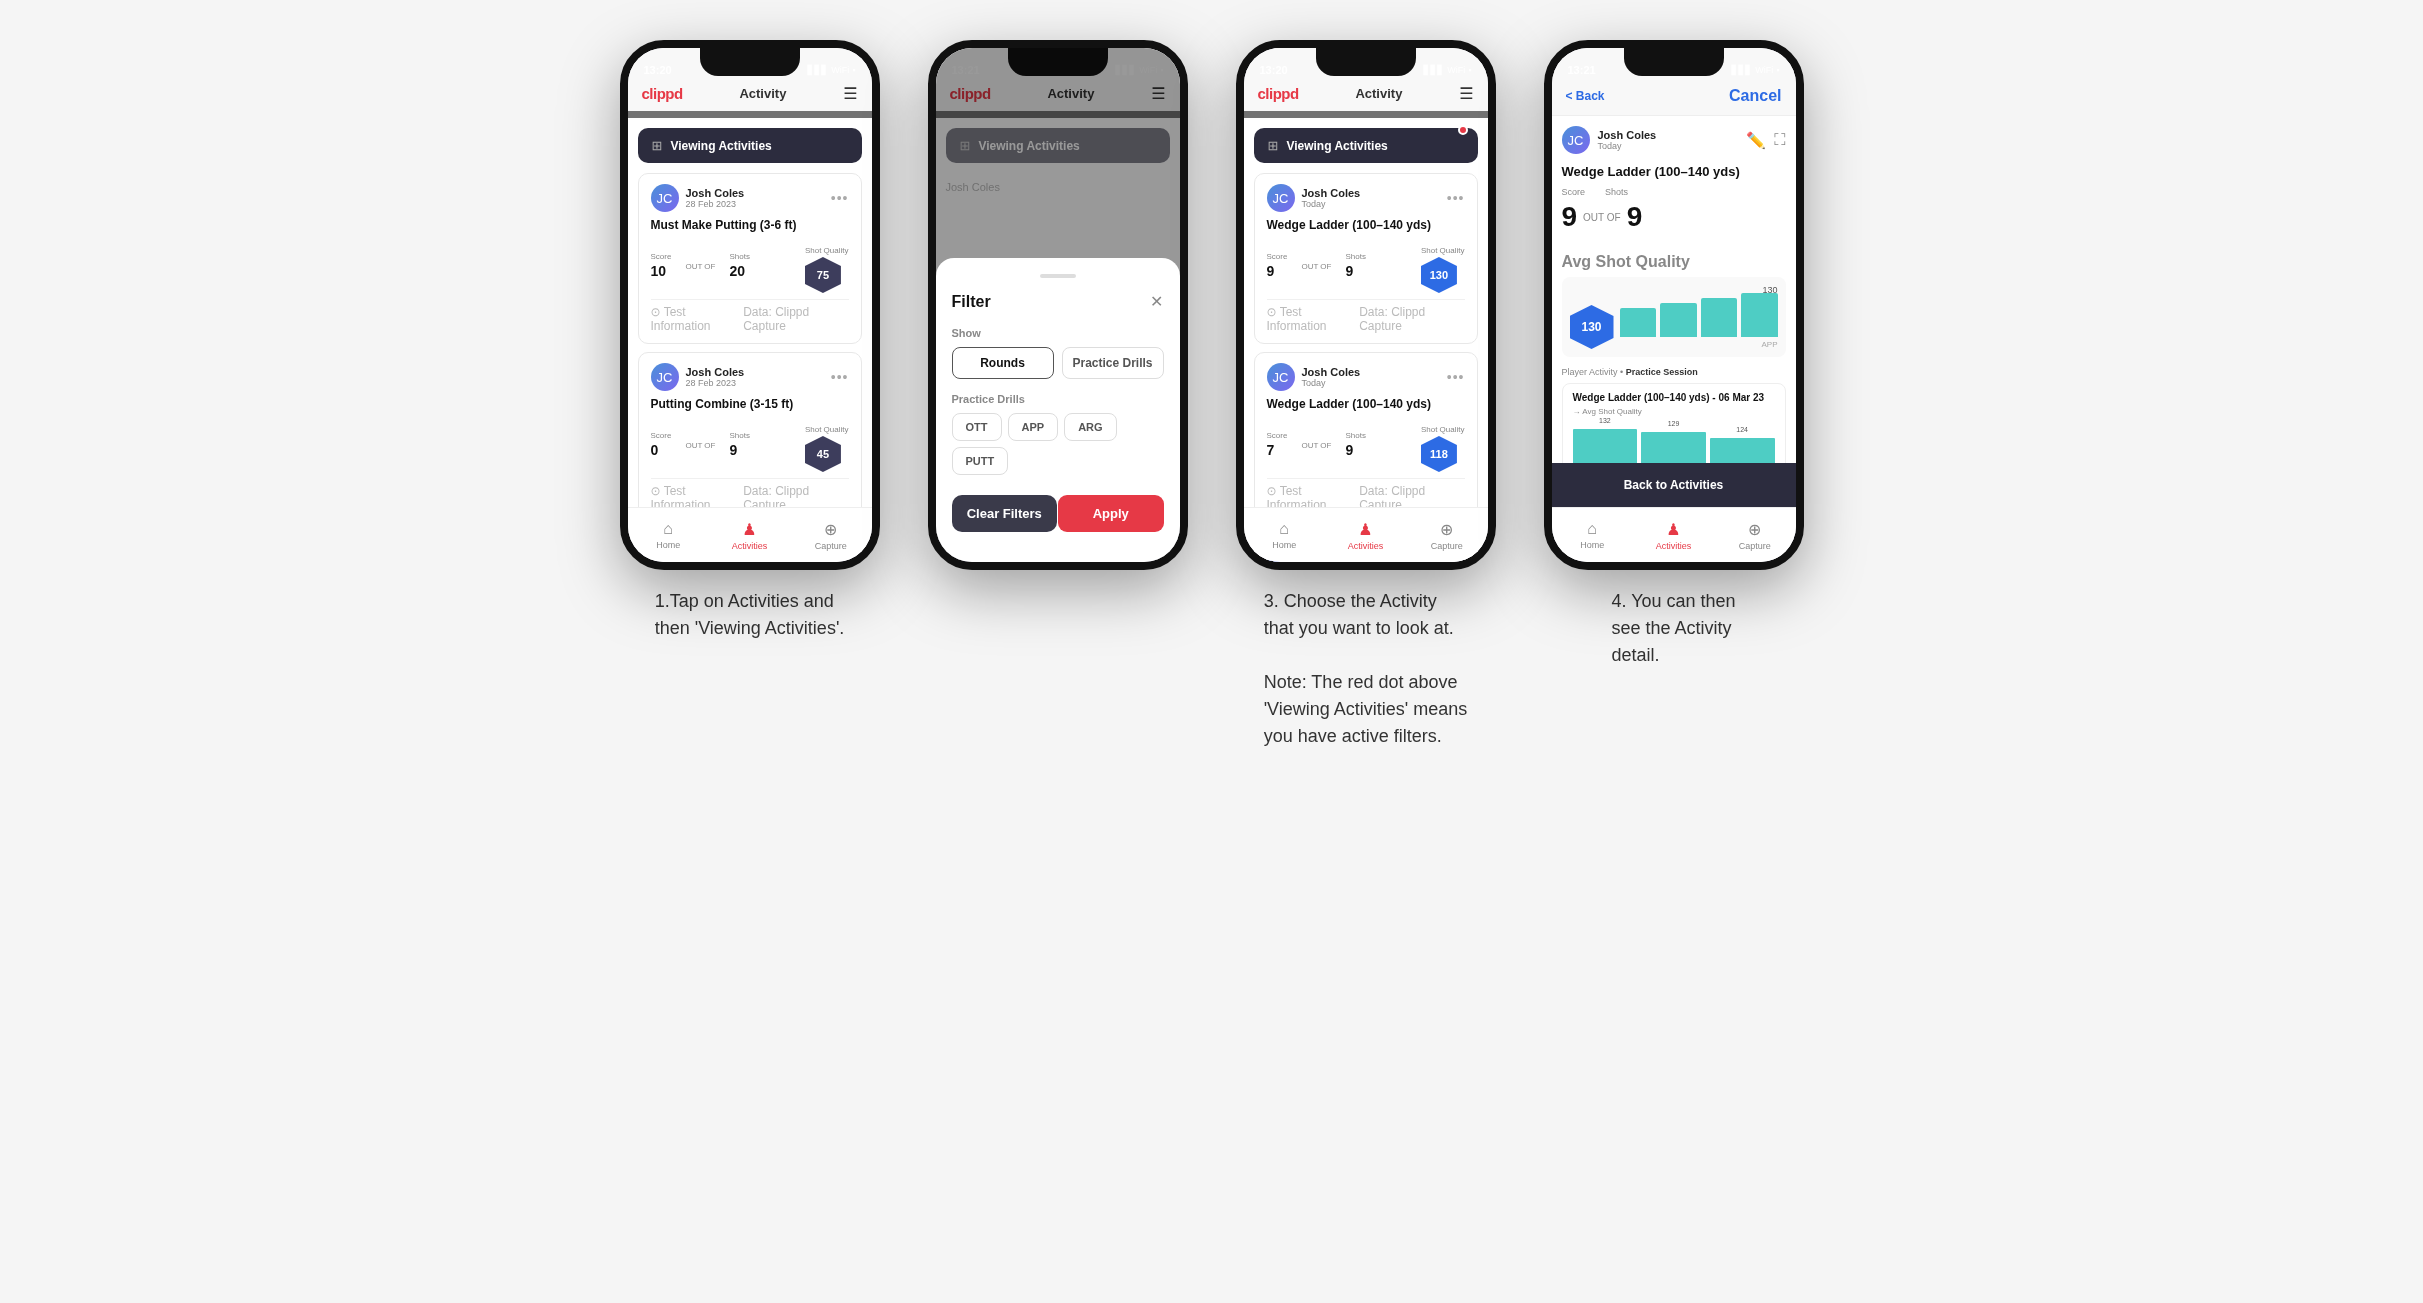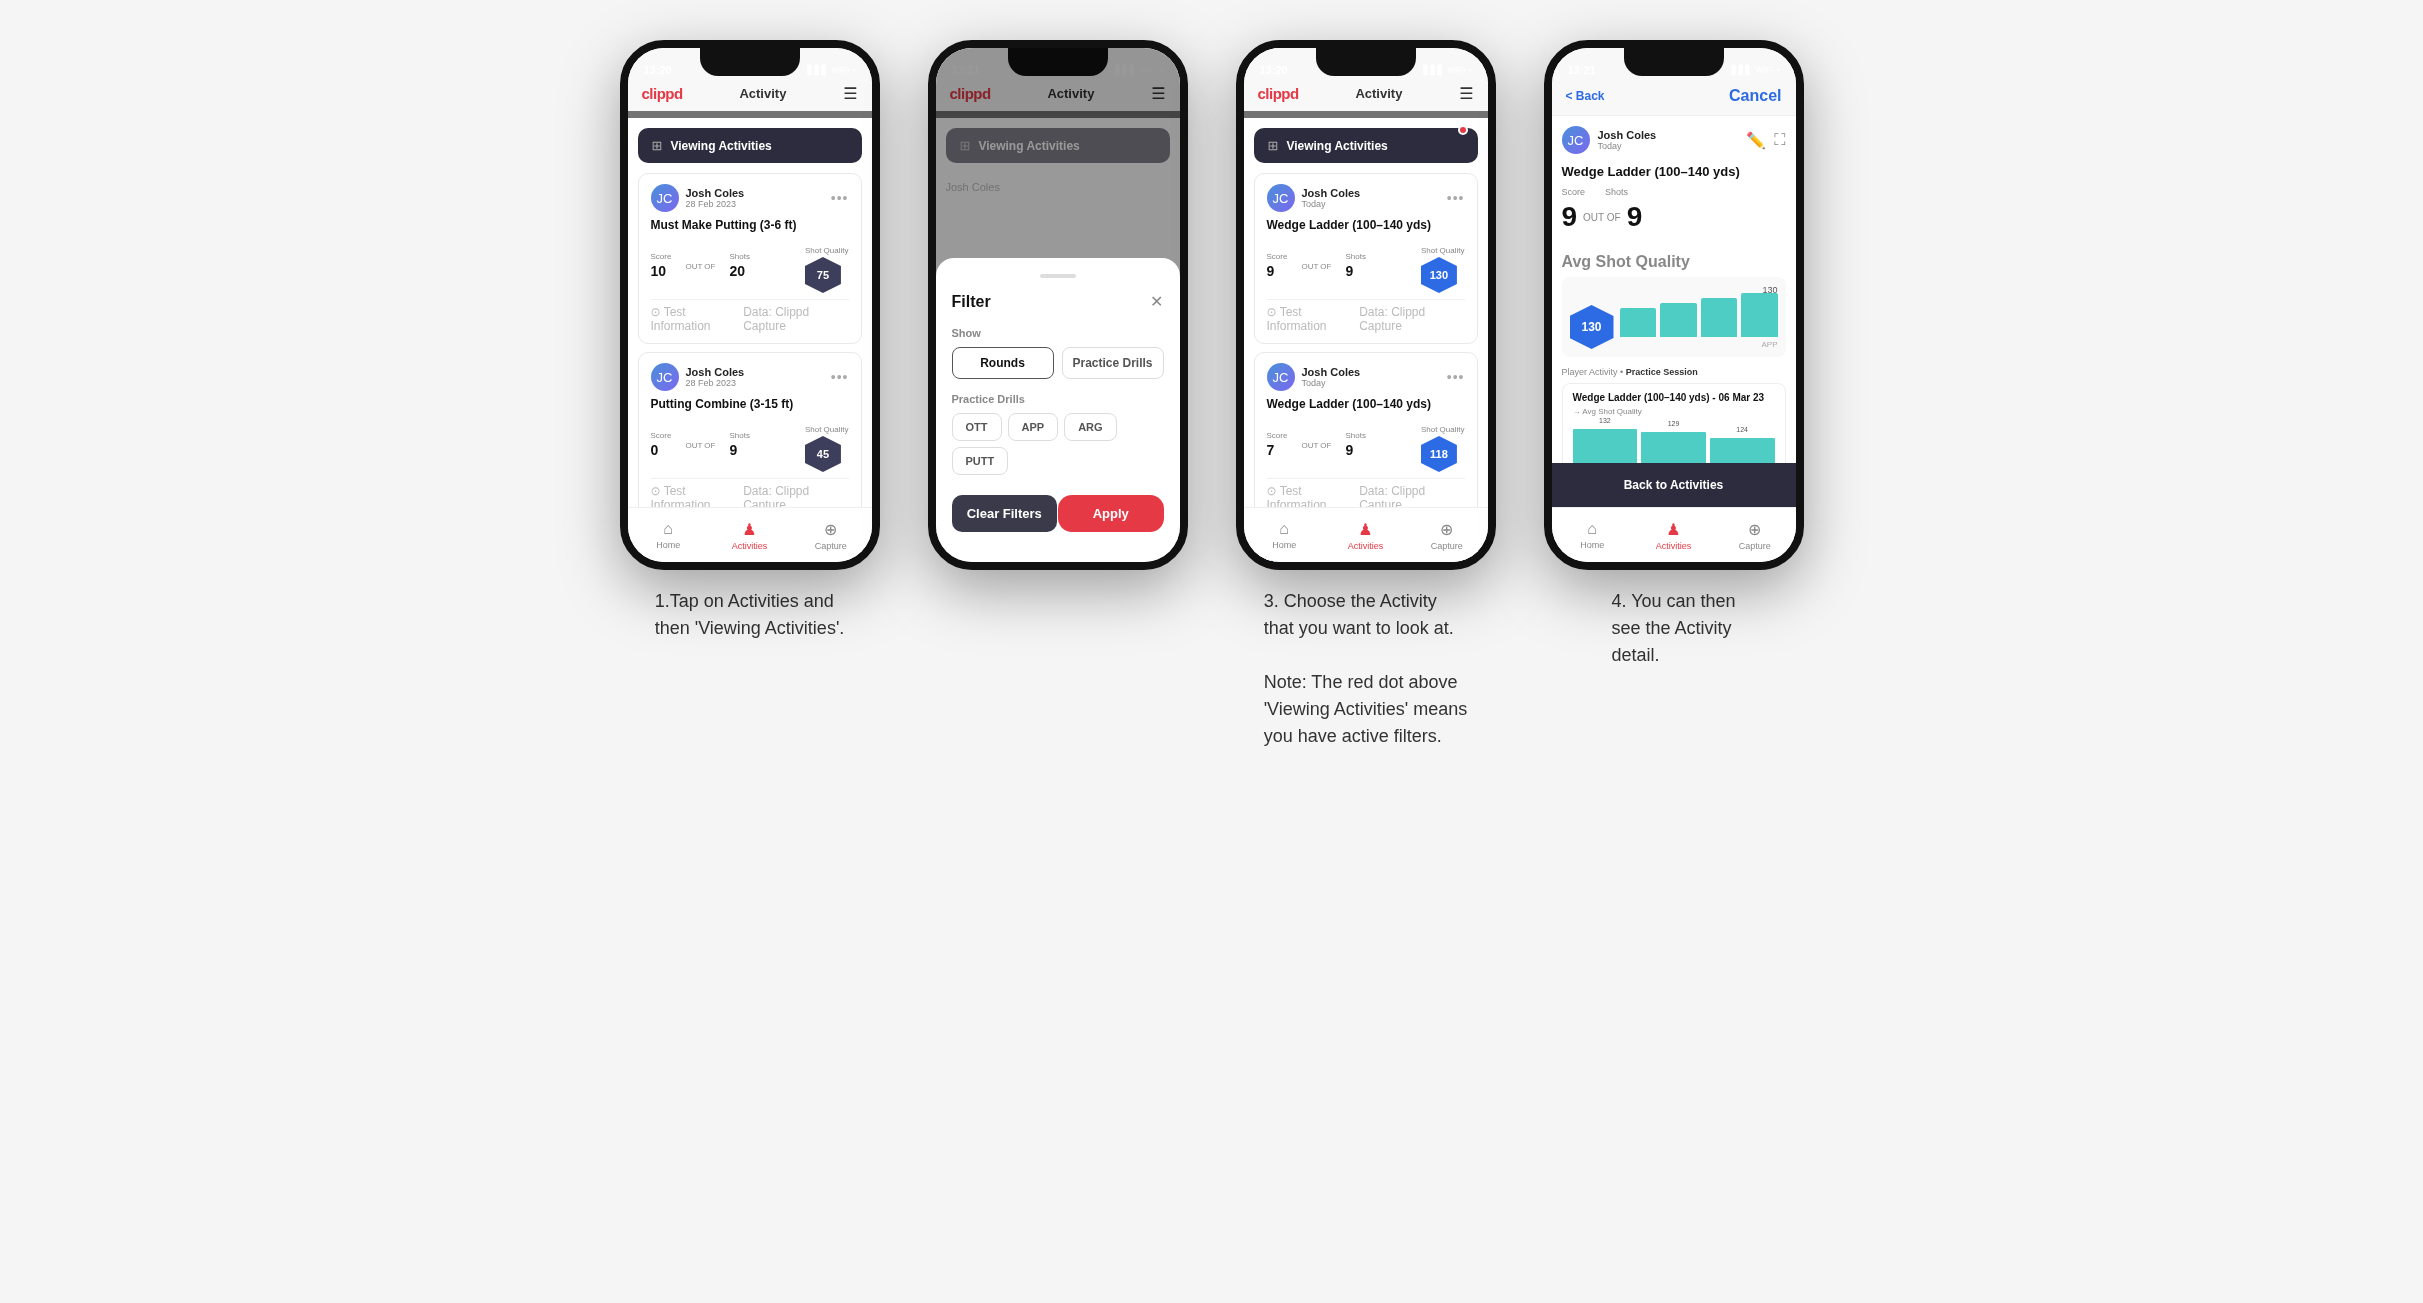--- a/index.html
+++ b/index.html
@@ -349,21 +349,21 @@
       border-radius: 10px;
       color: #fff;
       font-size: 13px;
       font-weight: 700;
     }
     .btn-apply {
       flex: 1;
       padding: 11px;
       background: #e63946;
       border: none;
-      border-radius: 14px;
+      border-radius: 9px;
       color: #fff;
       font-size: 13px;
       font-weight: 700;
     }
 
     
     .detail-header {
       background: #f8f8f8;
       height: 68px;
       display: flex;

